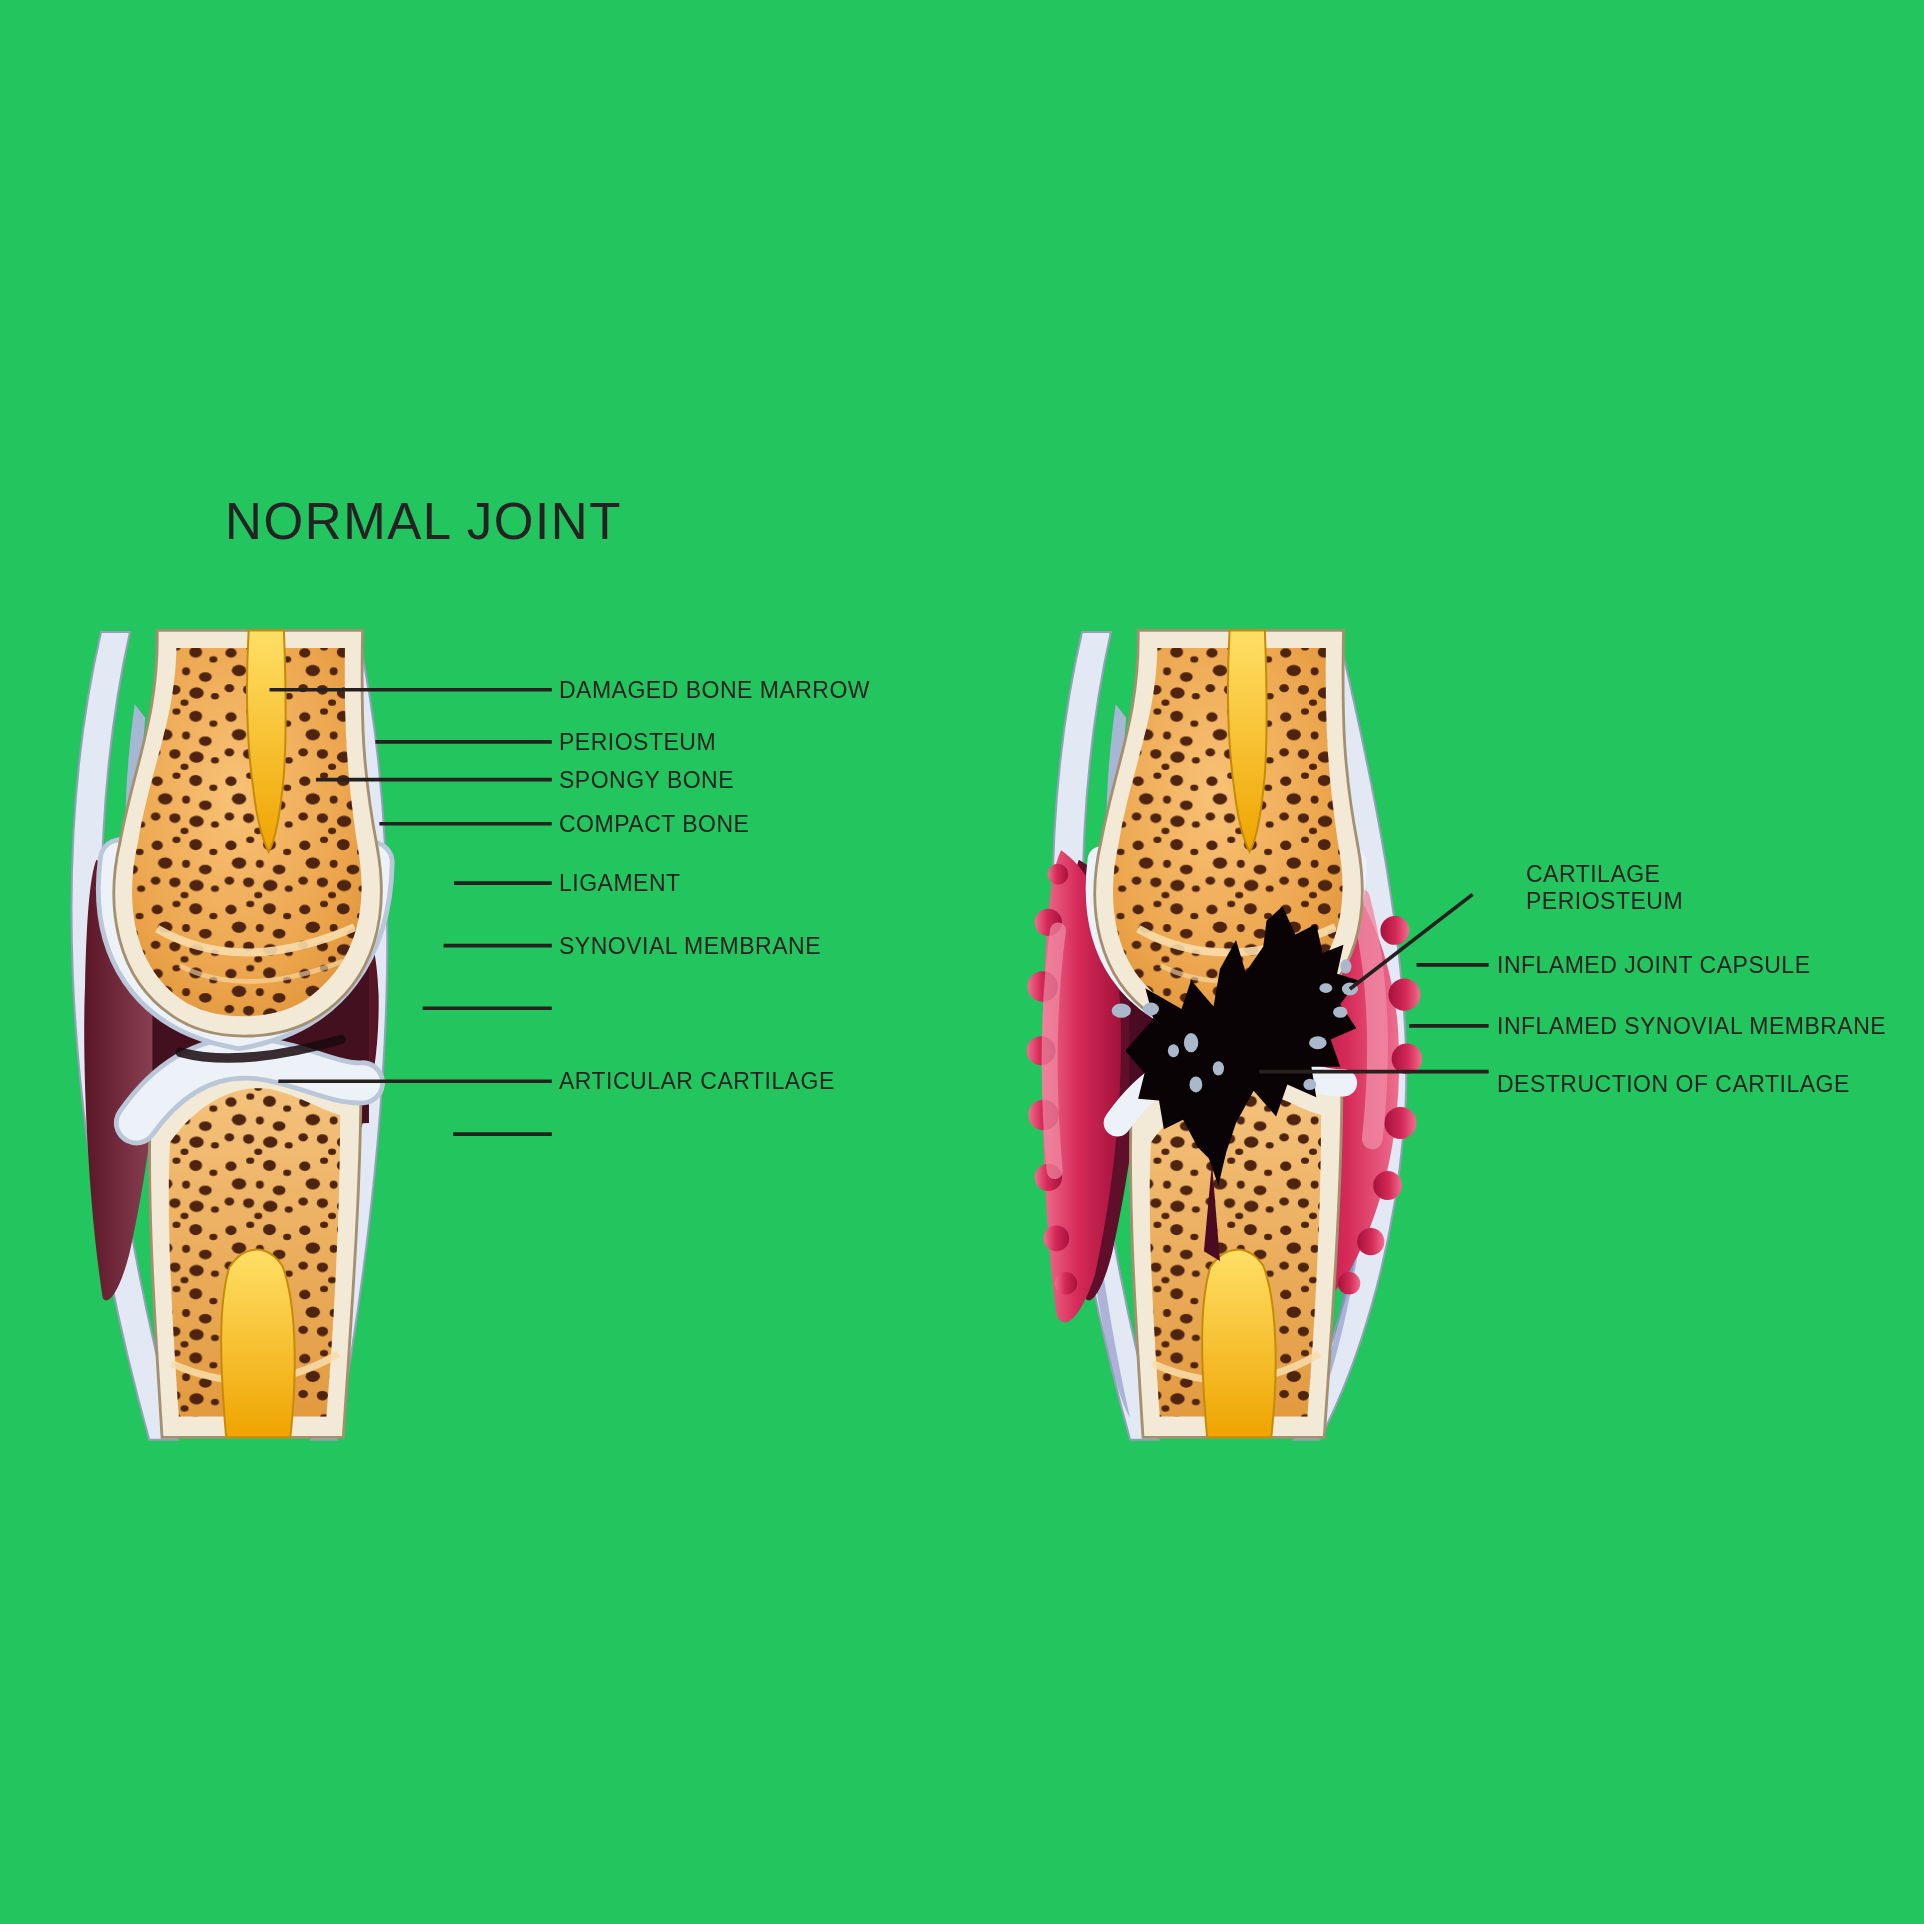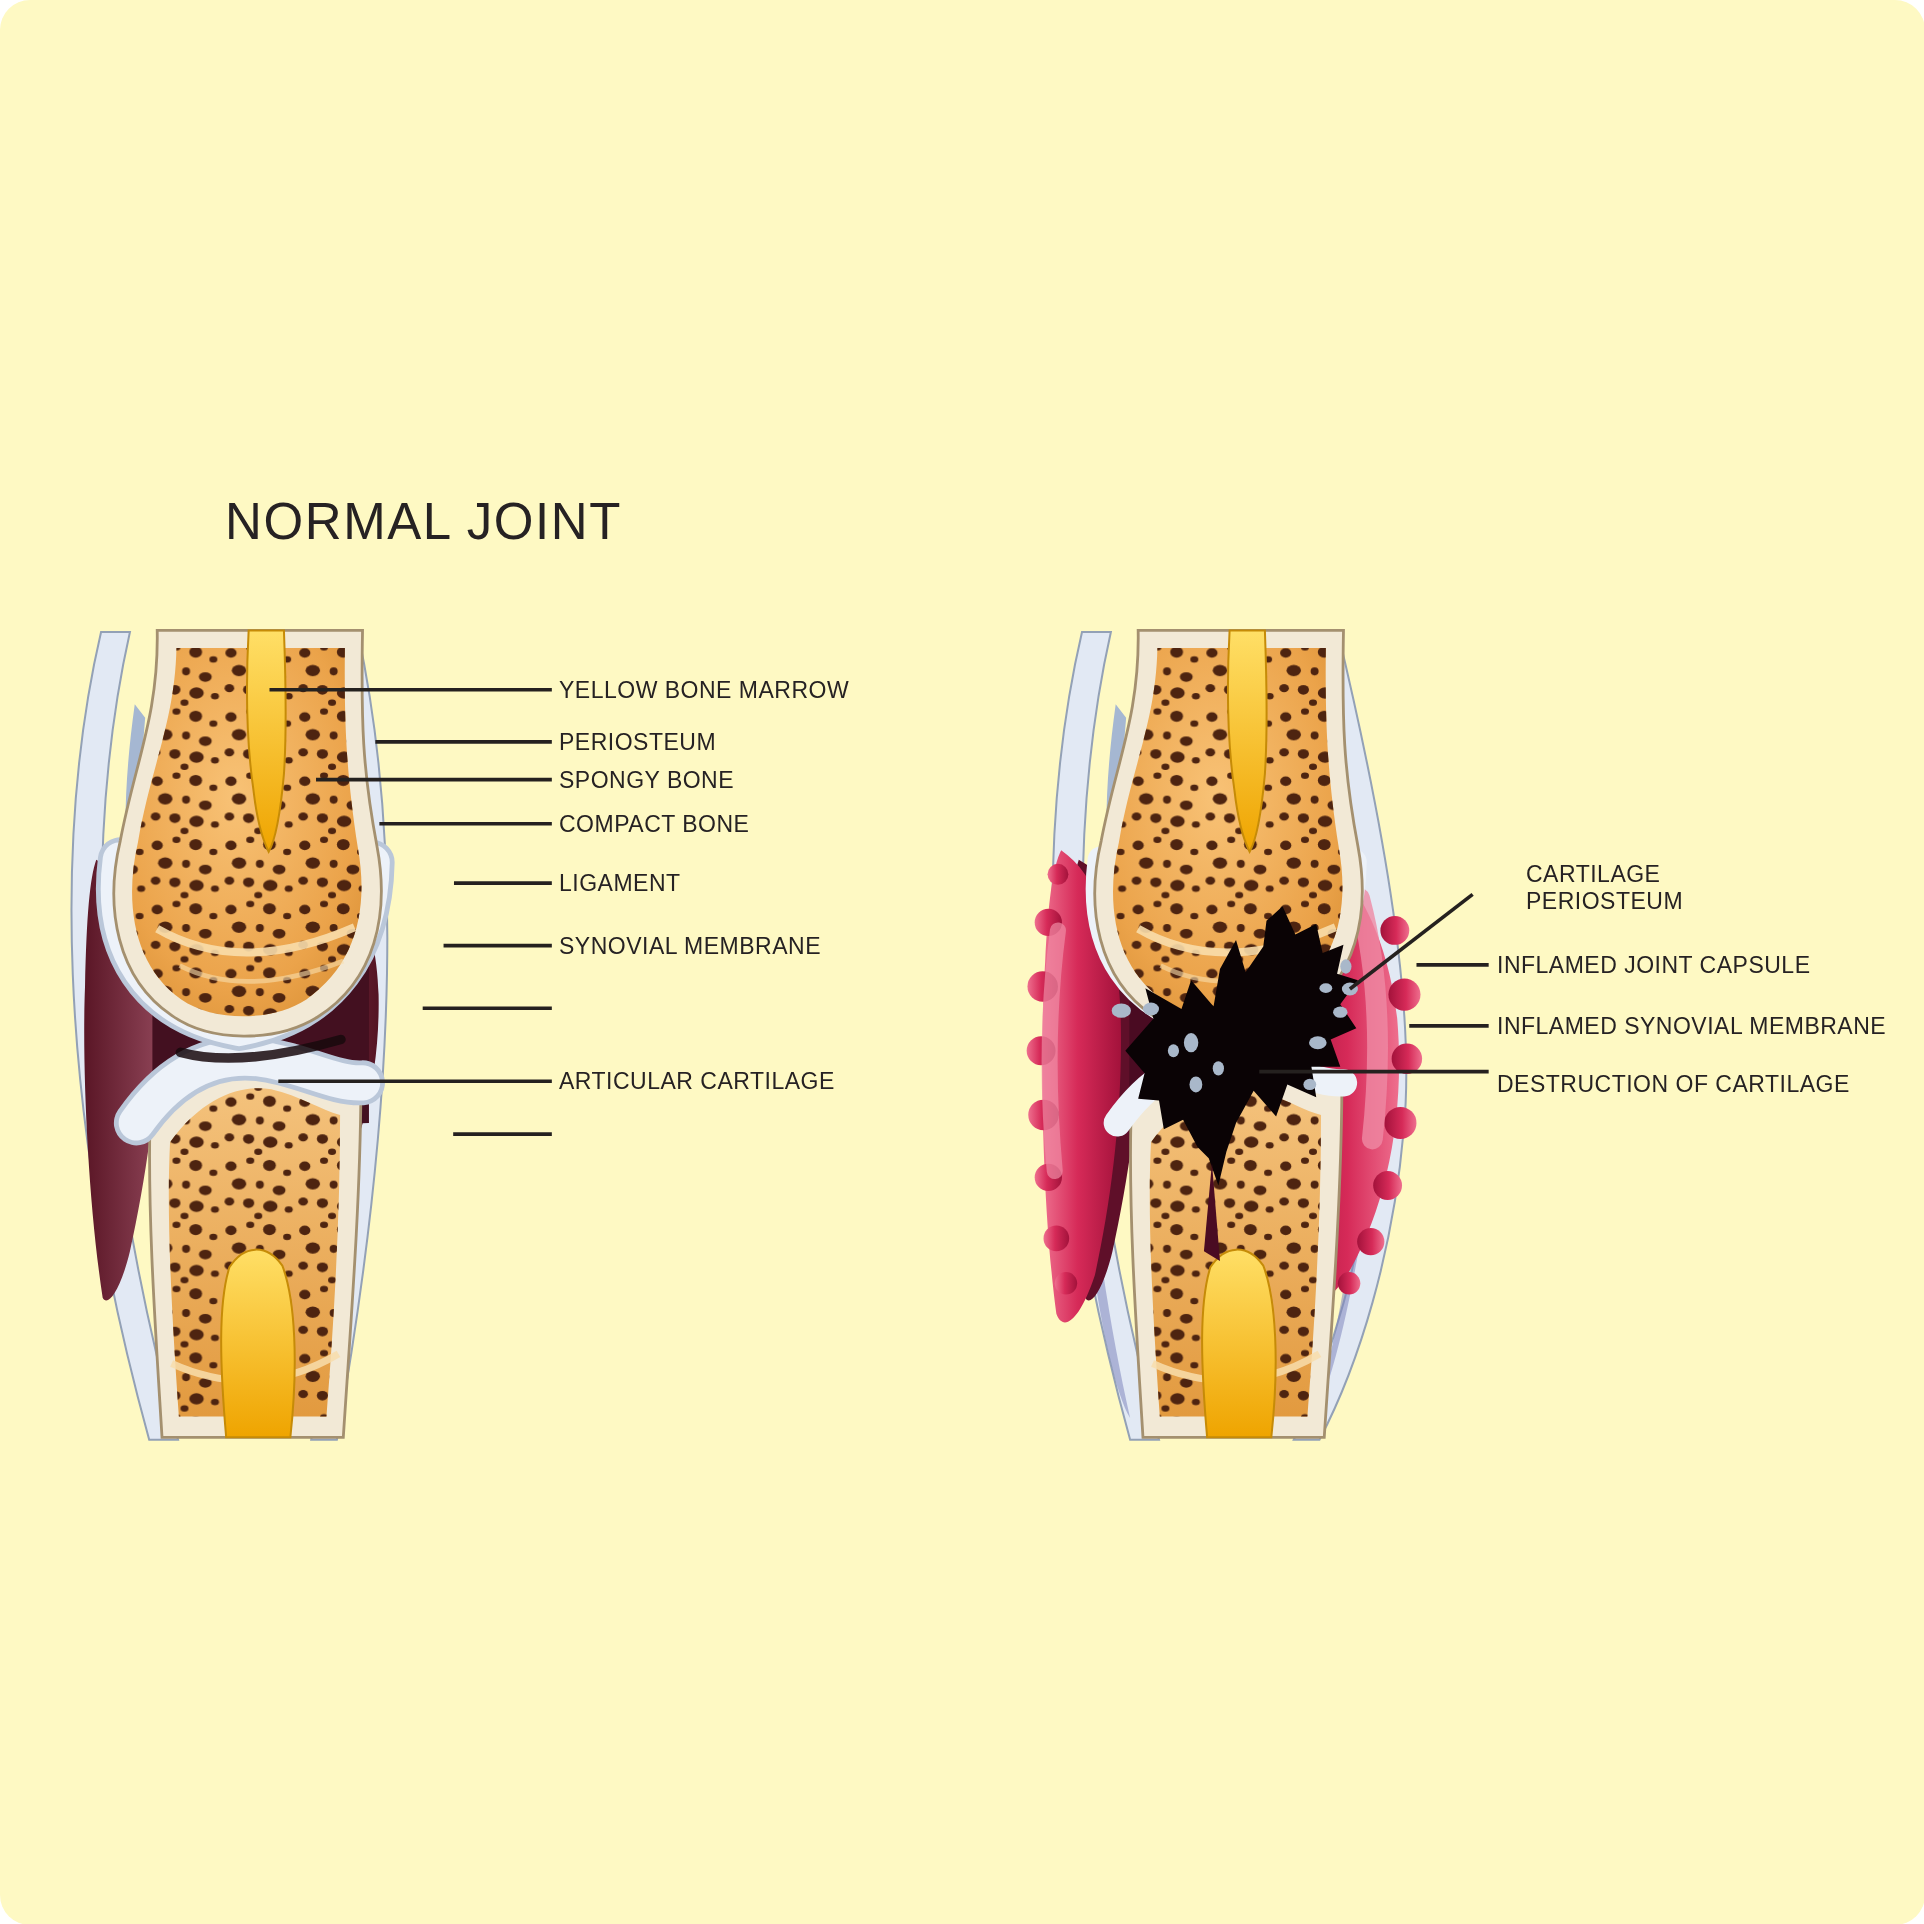--- a/index.html
+++ b/index.html
@@ -1,17 +1,17 @@
 <!DOCTYPE html>
 <html style="font-size:13px"><head>
 <meta charset="utf-8">
 <style>
   html,body{margin:0;padding:0;background:#ffffff;}
-  #stage{position:relative;width:1925px;height:1925px;background:#fef9c3;overflow:hidden;
-         font-family:"Liberation Sans", sans-serif;color:#231f20;border-radius:30px;}
+  #stage{position:relative;width:1925px;height:1925px;background:#22c55e;overflow:hidden;
+         font-family:"Liberation Sans", sans-serif;color:#231f20;}
   svg{position:absolute;left:0;top:0;}
   .title{position:absolute;font-size:51px;font-weight:500;letter-spacing:1.6px;white-space:nowrap;color:#262223;}
   .lbl{position:absolute;font-size:23px;font-weight:500;letter-spacing:0.5px;line-height:32px;white-space:nowrap;color:#262223;}
   .lbl span{display:block;}
   .lbl.tight{line-height:27px;margin-left:48px;}
 </style>
 </head>
 <body>
 
 <div id="stage">
@@ -214,21 +214,21 @@
       <line x1="1683" y1="1233" x2="1836" y2="1115"></line>
       <line x1="1766" y1="1203" x2="1856" y2="1203"></line>
       <line x1="1757" y1="1279" x2="1856" y2="1279"></line>
       <line x1="1570" y1="1336" x2="1856" y2="1336"></line>
     </g>
   </svg>
 
   <div class="title" style="left:225px;top:492px">NORMAL JOINT</div>
 
   <div class="lbl" style="left:559px;top:674px">
-      <span>YELLOW BONE MARROW</span>
+      <span>DAMAGED BONE MARROW</span>
     </div>
   <div class="lbl" style="left:559px;top:726px">
       <span>PERIOSTEUM</span>
     </div>
   <div class="lbl" style="left:559px;top:764px">
       <span>SPONGY BONE</span>
     </div>
   <div class="lbl" style="left:559px;top:808px">
       <span>COMPACT BONE</span>
     </div>

